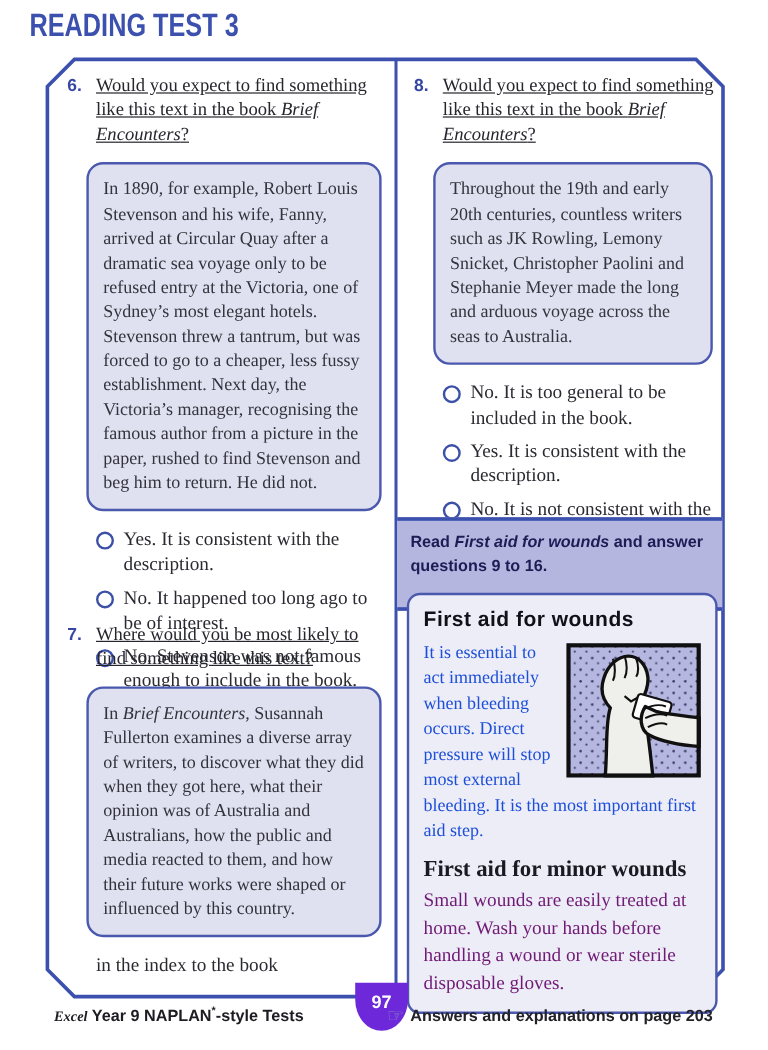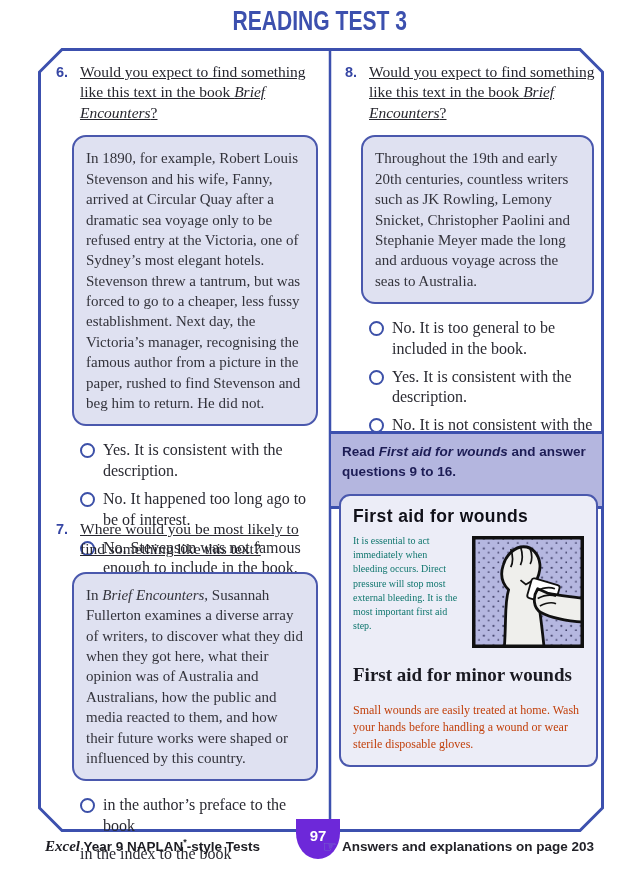--- a/index.html
+++ b/index.html
@@ -1,20 +1,20 @@
 <!DOCTYPE html>
 <html><head>
 <meta charset="utf-8">
 <style>
   html,body{margin:0;padding:0;}
   body{
     width:640px;height:875px;position:relative;background:#ffffff;
     font-family:"Liberation Serif",serif;color:#26262e;overflow:hidden;
   }
-  .header{position:absolute;top:6px;left:0;width:640px;text-align:center;}
+  .header{position:absolute;top:6px;left:0;width:640px;}
   .header-title{
     display:inline-block;font-family:"Liberation Sans",sans-serif;font-weight:800;
     font-size:27px;color:#3c50ae;transform:scaleX(.78);letter-spacing:0px;white-space:nowrap;
   }
   svg.frame{position:absolute;left:0;top:0;pointer-events:none;}
   .page-box{position:absolute;left:38px;top:48px;width:566px;height:784px;}
   .col-left{position:absolute;left:0;top:0;width:292px;height:784px;}
   .col-right{position:absolute;left:292px;top:0;width:274px;height:784px;}
 
   .qblock{position:absolute;left:18px;right:10px;}
@@ -45,28 +45,28 @@
   }
   .firstaid{
     position:absolute;left:9px;right:6px;background:#ecedf7;border:2px solid #4a58ad;
     border-radius:11px;padding:10px 12px 12px 12px;
   }
   .fa-title{
     font-family:"Liberation Sans",sans-serif;font-weight:800;font-size:17.5px;
     color:#101018;letter-spacing:.4px;margin-bottom:7px;
   }
   .fa-illustration{float:right;margin:2px 0 6px 8px;}
-  .fa-body{font-size:10px;line-height:1.42;color:#0f766e;}
+  .fa-body{font-size:15px;line-height:1.42;color:#1d4ed8;}
   .fa-sub{clear:both;padding-top:10px;font-weight:bold;font-size:19px;color:#1a1a22;}
-  .fa-subbody{font-size:12px;line-height:1.42;color:#c2410c;margin-top:16px;}
+  .fa-subbody{font-size:16px;line-height:1.42;color:#701a75;margin-top:4px;}
 
   .footer{position:absolute;left:0;top:836px;width:640px;height:26px;
     font-family:"Liberation Sans",sans-serif;}
   .footer-left{position:absolute;left:45px;top:1px;font-size:13.5px;font-weight:bold;color:#1c1c22;}
-  .brand{font-family:"Liberation Serif",serif;font-weight:bold;font-style:italic;font-size:15px;}
+  .brand{font-family:"Liberation Serif",serif;font-weight:bold;font-style:italic;font-size:12px;}
   .sup{font-size:9px;vertical-align:super;}
   .footer-right{position:absolute;right:46px;top:1px;font-size:13.5px;font-weight:bold;color:#222228;}
   .hand-icon{color:#7b86c4;font-size:16px;font-family:"DejaVu Sans",sans-serif;
     margin-right:5px;vertical-align:-1px;}
   .page-badge{
     position:absolute;left:296px;top:819px;width:44px;height:40px;background:#6d28d9;
     border-radius:0 0 50% 50% / 0 0 65% 65%;text-align:center;
     font-family:"Liberation Sans",sans-serif;font-weight:bold;font-size:15px;color:#fff;
     line-height:34px;
   }
@@ -122,24 +122,20 @@
     <div class="qblock" style="top:471px;">
       <div class="q-row">
         <div class="q-num">7.</div>
         <div class="q-prompt">Where would you be most likely to find something like this text?</div>
       </div>
       <div class="passage"><span>In </span><span class="italic">Brief Encounters</span><span>, Susannah Fullerton examines a diverse array of writers, to discover what they did when they got here, what their opinion was of Australia and Australians, how the public and media reacted to them, and how their future works were shaped or influenced by this country.</span></div>
       <div class="options">
 
 
 
-          <div class="option">
-            <span class="radio"></span>
-            <span class="option-text">in the author’s preface to the book</span>
-          </div>
 
           <div class="option">
 
             <span class="option-text">in the index to the book</span>
           </div>
         </div>
     </div>
   </div>
 
   <div class="col-right">

